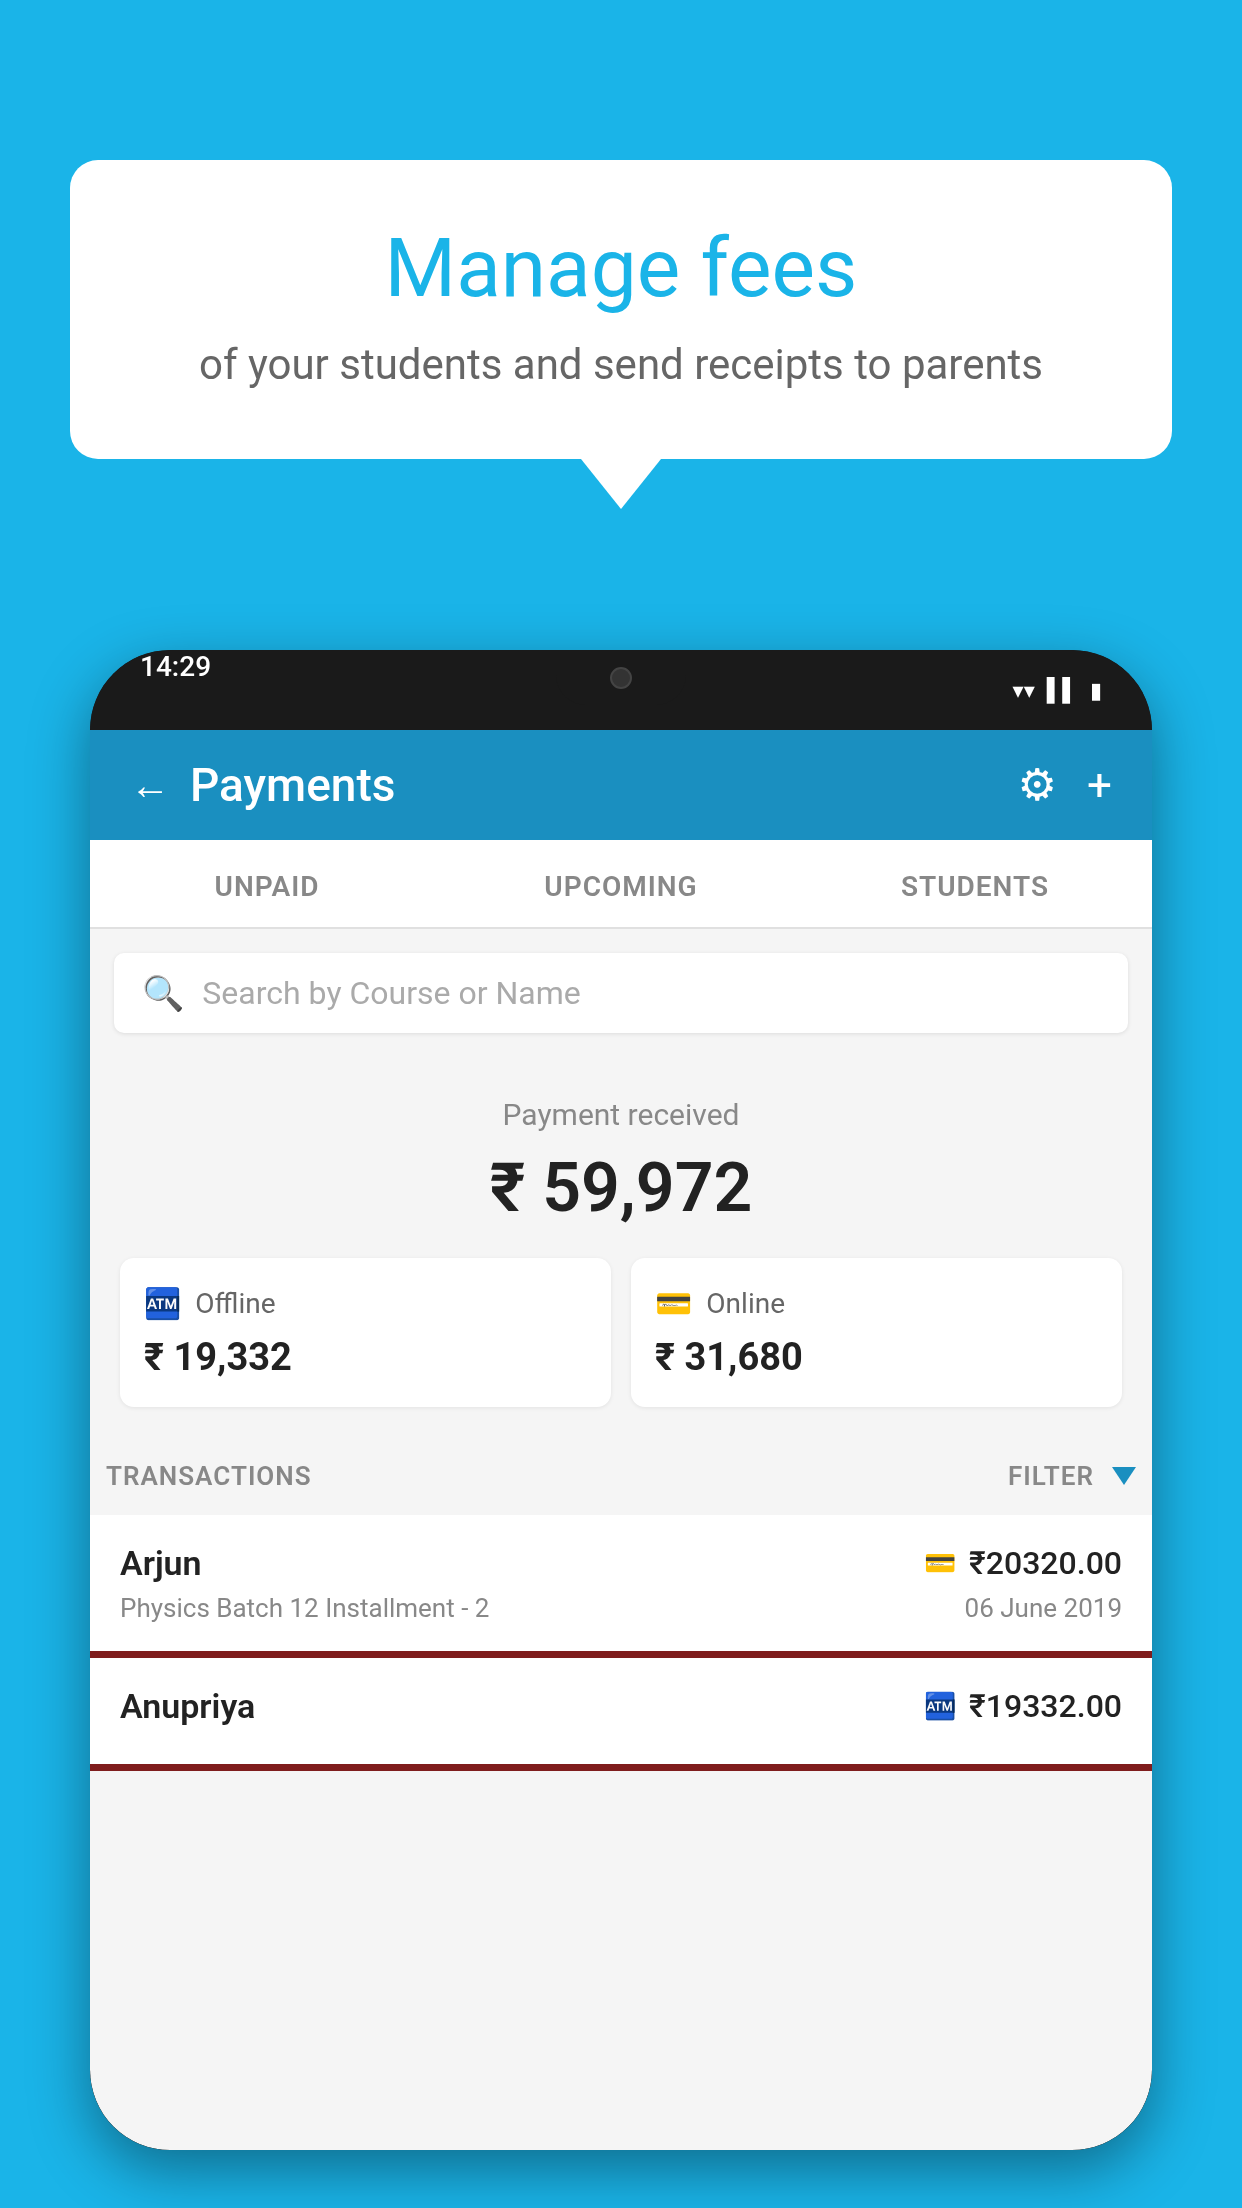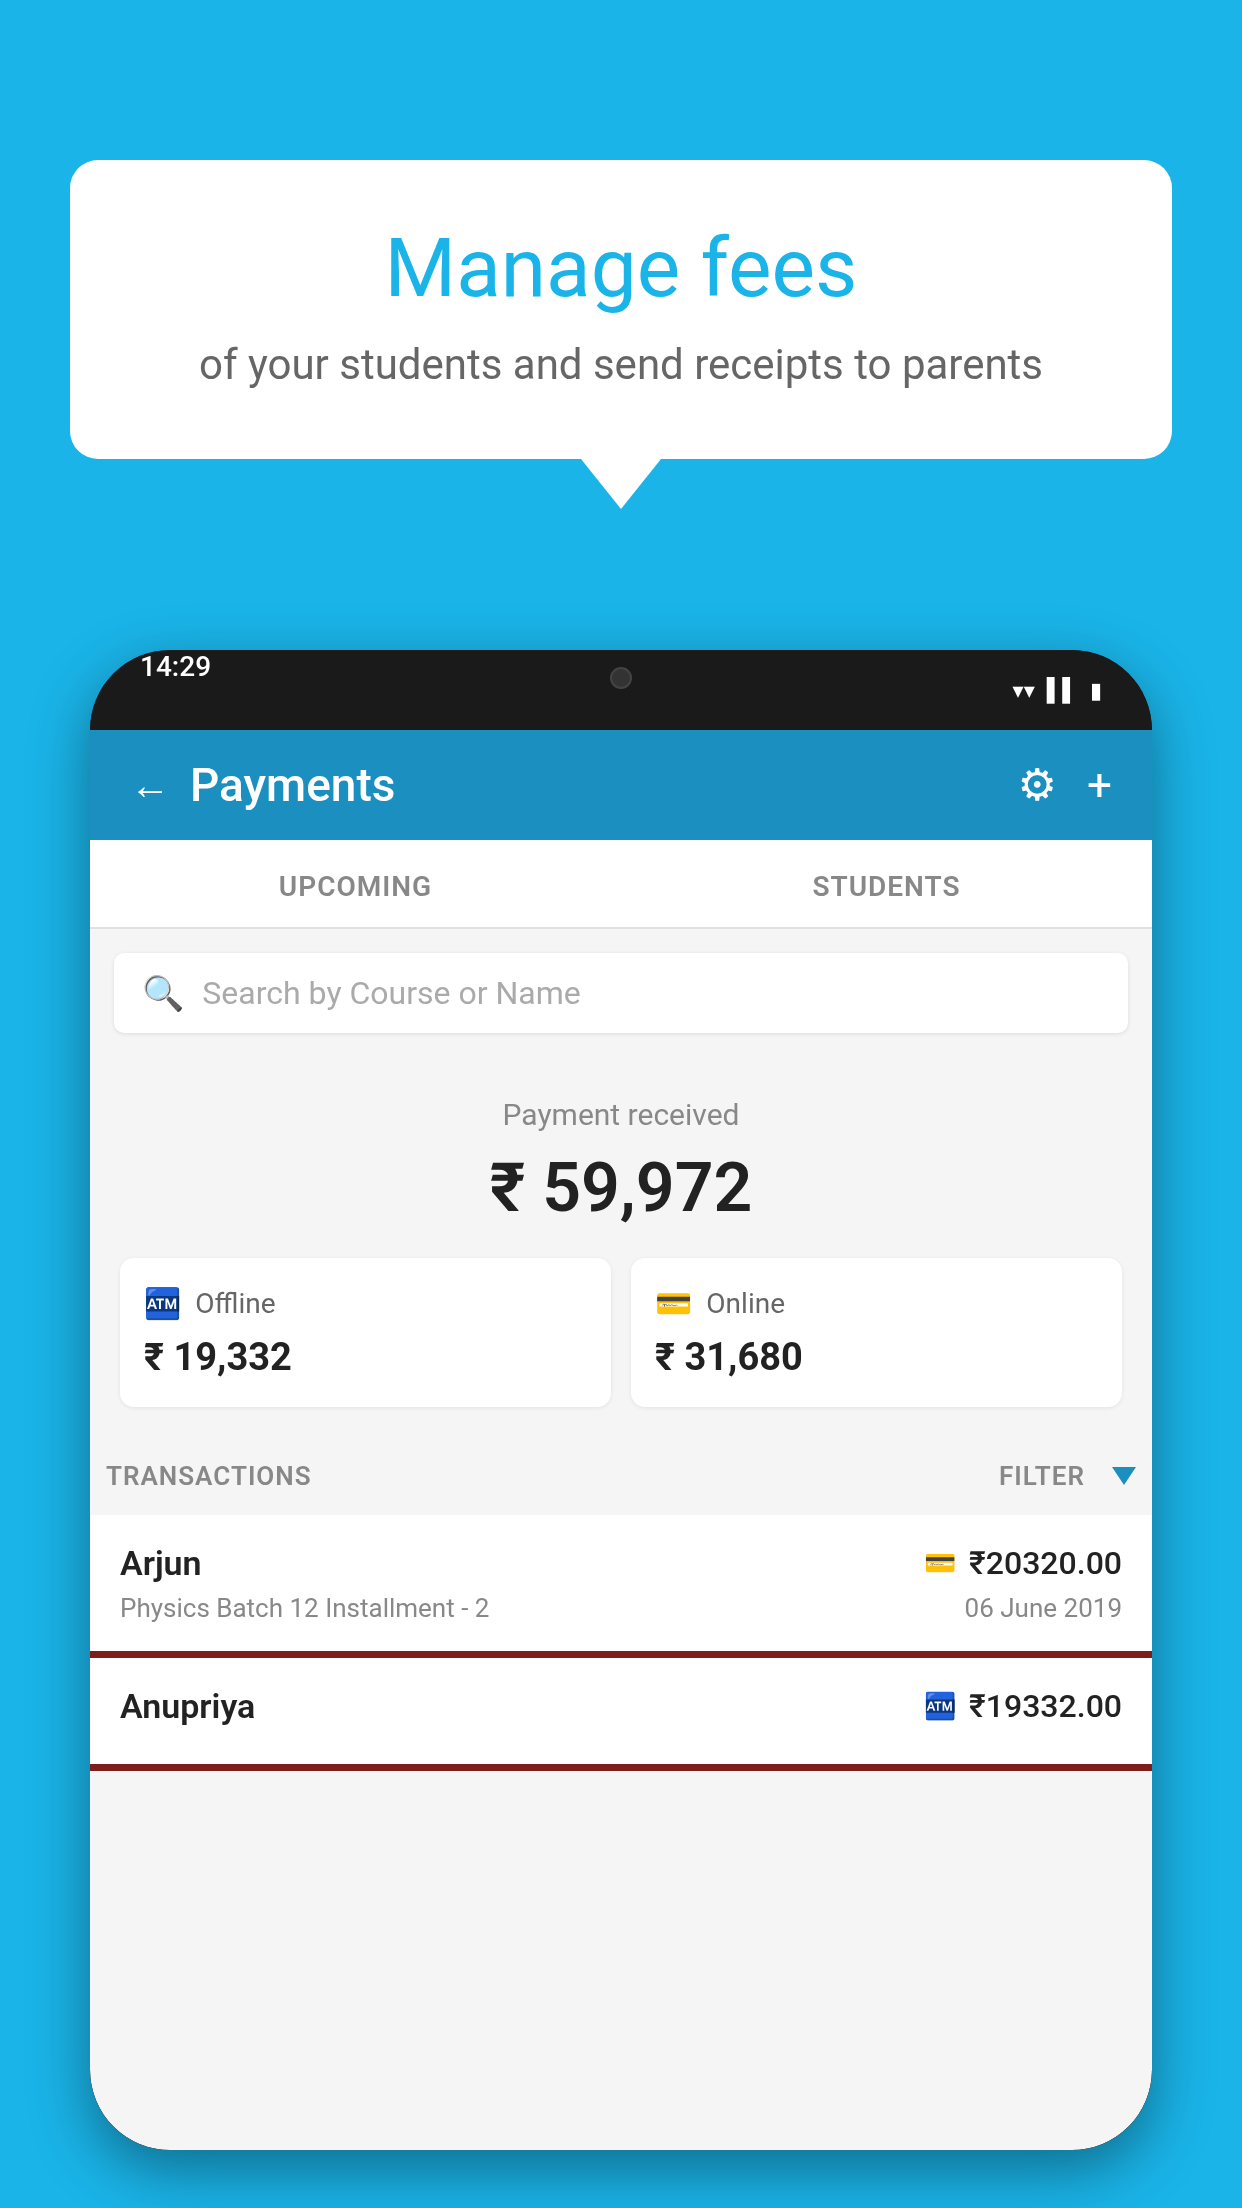--- a/index.html
+++ b/index.html
@@ -295,21 +295,21 @@
     .transactions-label {
       color: #888;
       font-size: 26px;
       font-weight: 600;
       letter-spacing: 1px;
     }
 
     .filter-btn {
       display: flex;
       align-items: center;
-      gap: 27px;
+      gap: 18px;
       color: #888;
       font-size: 26px;
       font-weight: 600;
       letter-spacing: 1px;
     }
 
     .filter-triangle {
       width: 0;
       height: 0;
       border-left: 12px solid transparent;
@@ -410,20 +410,21 @@
           <span class="back-arrow">←</span>
           <span class="header-title">Payments</span>
         </div>
         <div class="header-right">
           <span class="gear-icon">⚙</span>
           <span class="plus-icon">+</span>
         </div>
       </div>
 
       <div class="tabs-bar">
+        <div class="tab-item">UNPAID</div>
         <div class="tab-item">UPCOMING</div>
         <div class="tab-item">STUDENTS</div>
       </div>
 
       <div class="search-container">
         <div class="search-bar">
           <span class="search-icon-wrap">🔍</span>
           <span class="search-placeholder">Search by Course or Name</span>
         </div>
       </div>

